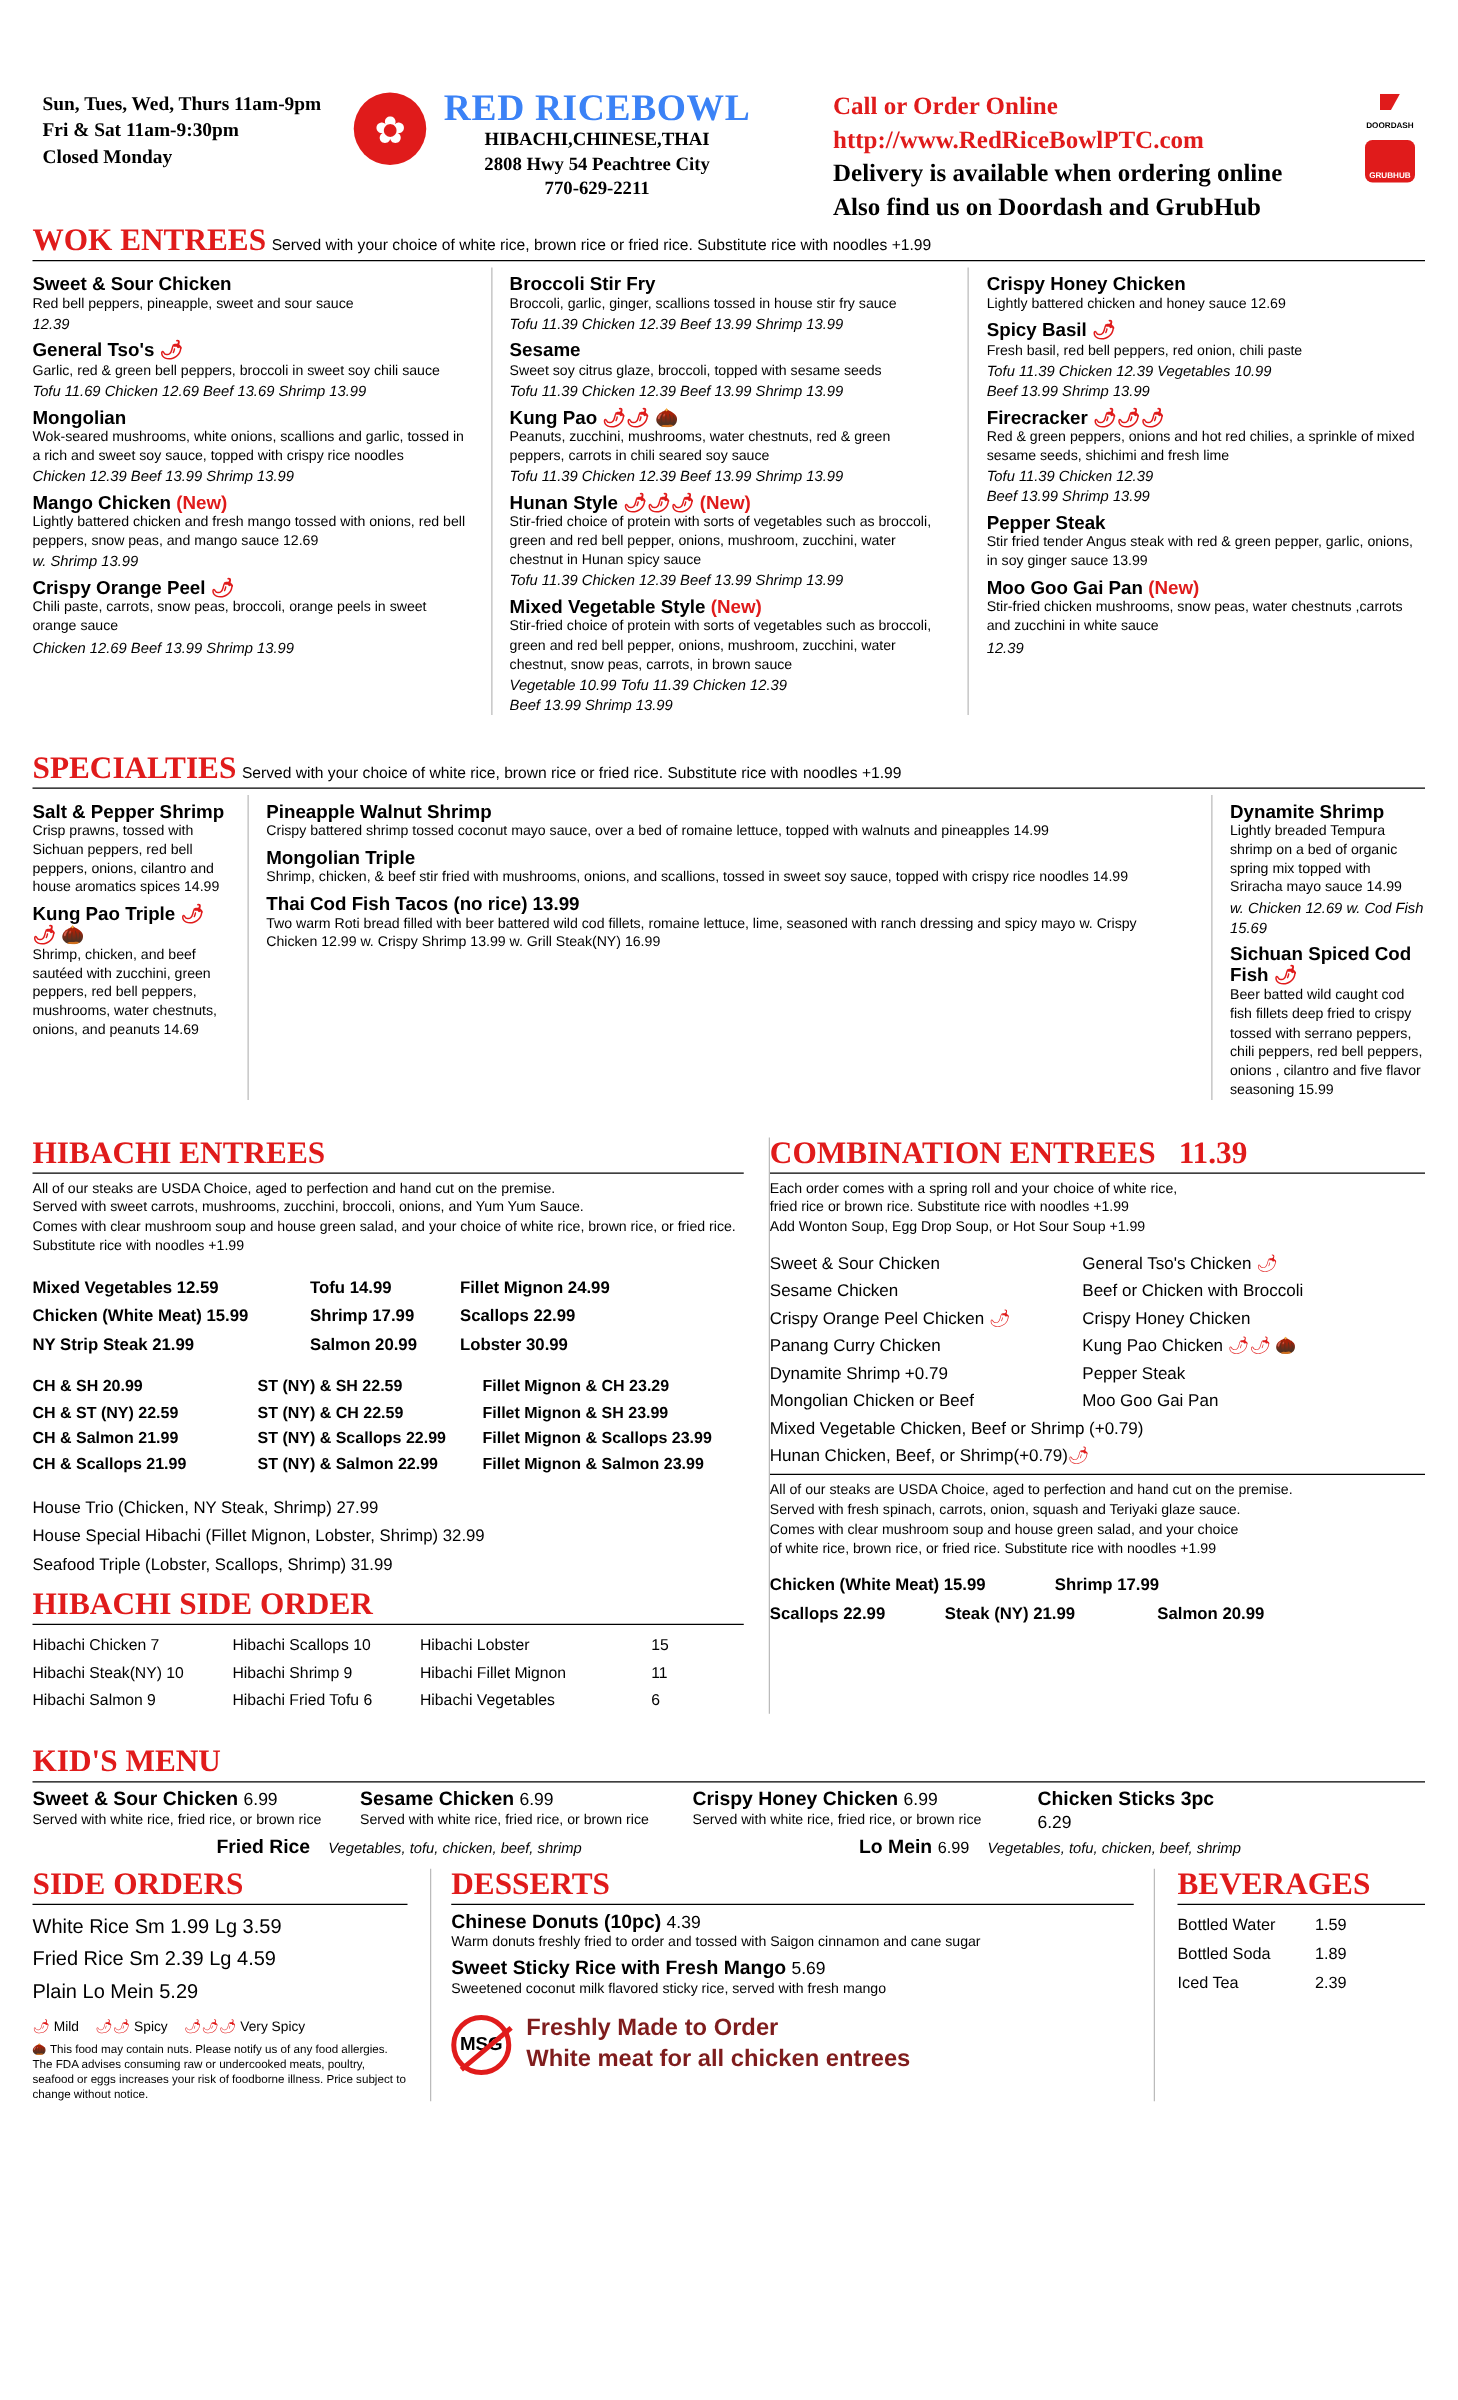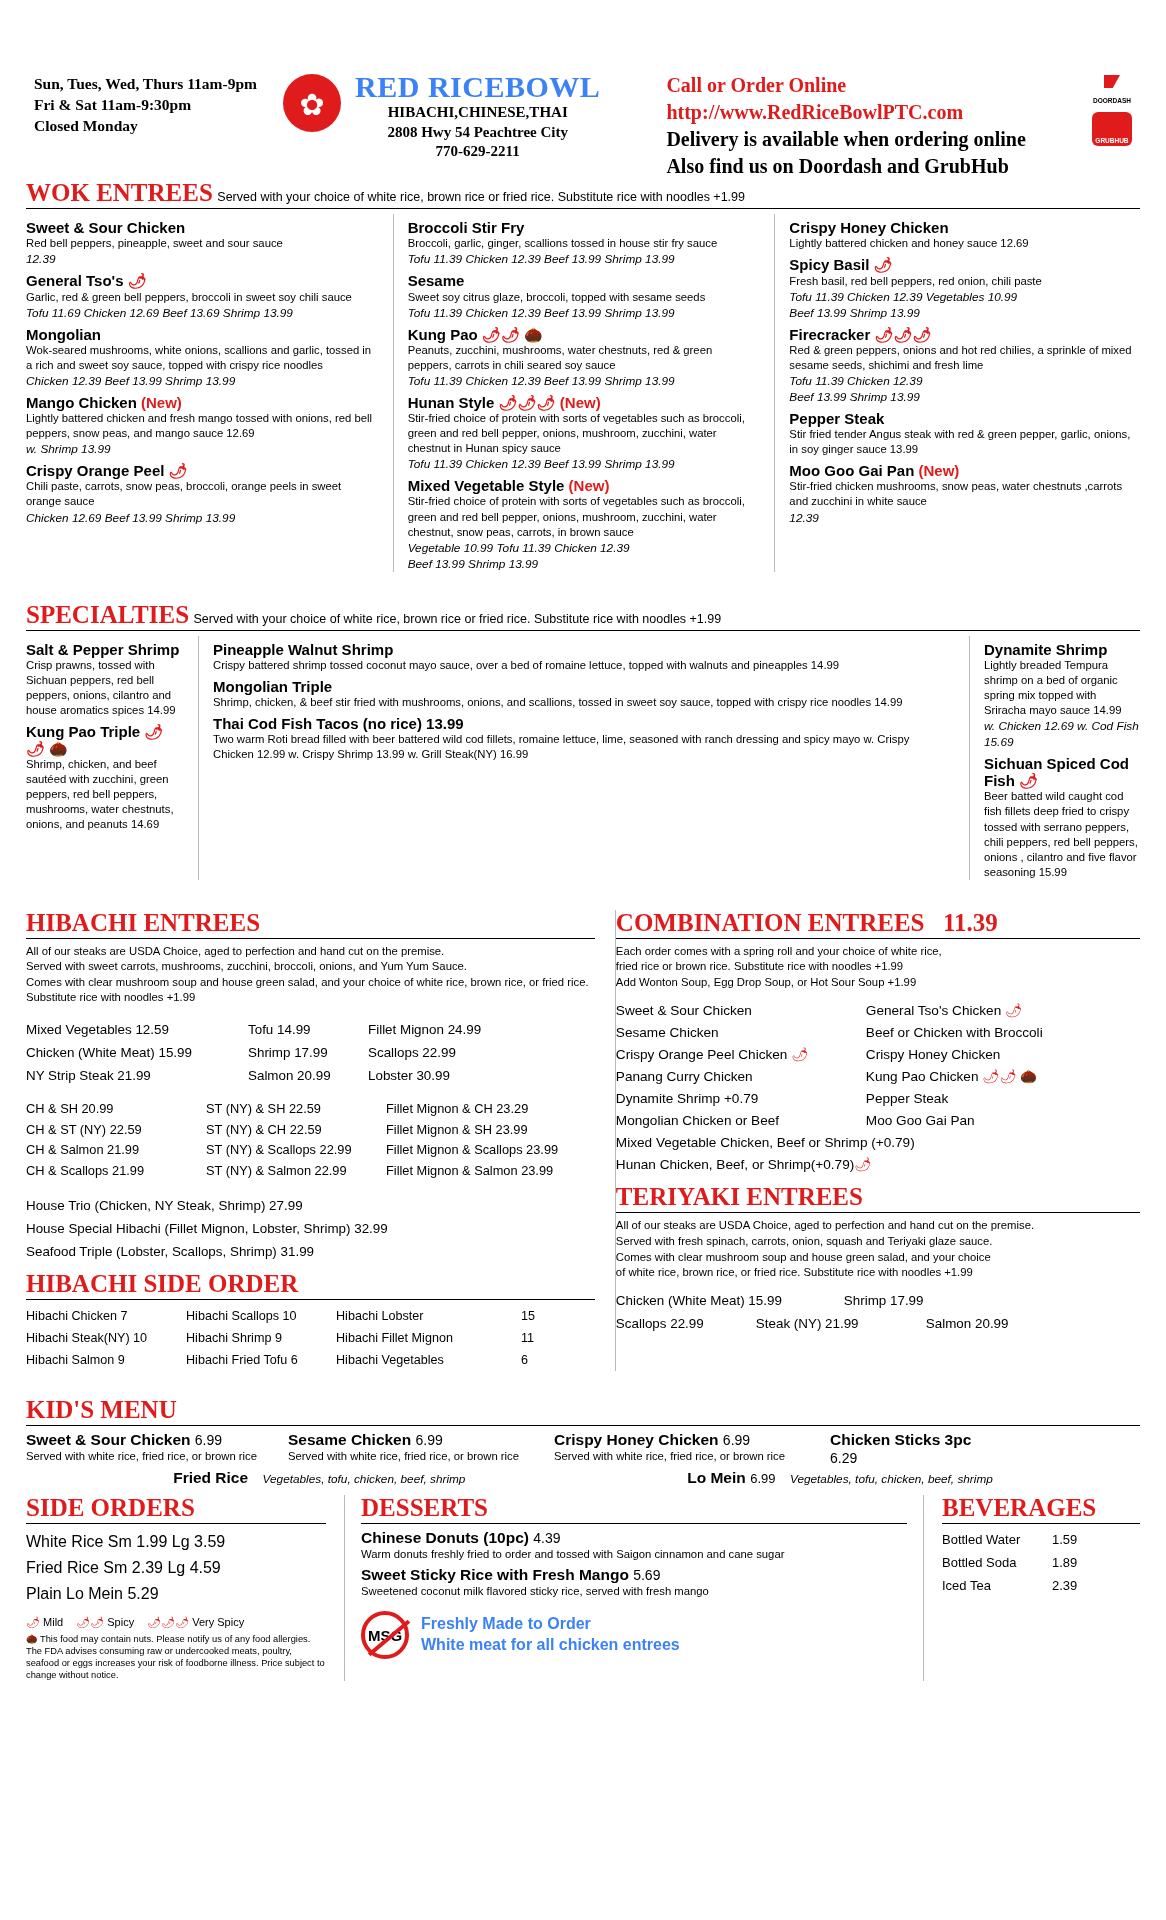--- a/index.html
+++ b/index.html
@@ -50,21 +50,21 @@
   
   .spec-cols { display:flex; gap:16px; }
   .spec-cols > div { flex:1; }
 
   
   .two { display:flex; gap:20px; }
   .two > .left { width:52%; }
   .two > .right { width:48%; border-left:1px solid #bbb; padding-left:0; }
   .small { font-size:11.3px; line-height:1.38; }
   .pricegrid { font-size:13.4px; line-height:1.72; }
-  .pg-row { display:flex; }
+  .pg-row { display:flex;font-weight:bold; }
   .pg-row span { display:inline-block; }
   .combo-list { font-size:13.6px; line-height:1.62; }
   .combo-row { display:flex; }
   .combo-row .c1 { width:250px; }
   .side-grid { font-size:12.6px; line-height:1.75; }
   .sg-row { display:flex; }
   .sg-row .s1 { width:160px; }
   .sg-row .s2 { width:150px; }
   .sg-row .s3 { width:185px; }
 
@@ -77,21 +77,21 @@
 
   
   .bottom { display:flex; gap:18px; margin-top:8px; }
   .b1 { width:300px; } .b2 { flex:1; border-left:1px solid #bbb; padding-left:16px; border-right:1px solid #bbb; padding-right:16px;} .b3 { width:198px; }
   .b-line { font-size:16px; line-height:1.62; }
   .legend { font-size:11px; line-height:1.3; margin-top:8px; }
   .disclaimer { font-size:9.3px; line-height:1.3; margin-top:4px; }
   .msgwrap { display:flex; align-items:center; gap:12px; margin-top:12px; }
   .msg { width:48px; height:48px; border-radius:50%; border:4px solid #e01b1b; position:relative; display:flex; align-items:center; justify-content:center; font-weight:bold; font-size:15px; color:#000; flex:none; }
   .msg:after { content:""; position:absolute; left:-2px; top:21px; width:52px; height:4px; background:#e01b1b; transform:rotate(-40deg); }
-  .freshly { color:#3b82f6; font-weight:bold; font-size:16px; line-height:1.3; }
+  .freshly { color:#7f1d1d; font-weight:bold; font-size:19px; line-height:1.3; }
   .bev-line { font-size:13px; line-height:1.75; display:flex; }
   .bev-line .n { width:110px; }
   .dessert-name { font-weight:bold; font-size:15.5px; }
   .dessert-name .amt { font-weight:normal; font-size:14px; }
 </style>
 </head>
 <body>
 
 <div class="page">
 
@@ -351,21 +351,20 @@
           </div>
         <div class="combo-row">
             <span>Mixed Vegetable Chicken, Beef or Shrimp (+0.79)</span>
           </div>
         <div class="combo-row">
             <span>Hunan Chicken, Beef, or Shrimp(+0.79)</span> 
             <span class="pep">🌶</span>
           </div>
       </div>
 
-      <div class="sec-title" style="display:block;margin-top:8px;">TERIYAKI ENTREES</div>
       <div class="rule"></div>
       <div class="small" style="white-space:pre-line">All of our steaks are USDA Choice, aged to perfection and hand cut on the premise.
 Served with fresh spinach, carrots, onion, squash and Teriyaki glaze sauce.
 Comes with clear mushroom soup and house green salad, and your choice
 of white rice, brown rice, or fried rice.  Substitute rice with noodles +1.99</div>
       <div class="pricegrid" style="margin-top:8px;">
         <div class="pg-row">
             <span style="width:228px">Chicken (White Meat)  15.99</span>
             <span>Shrimp  17.99</span>
           </div>

